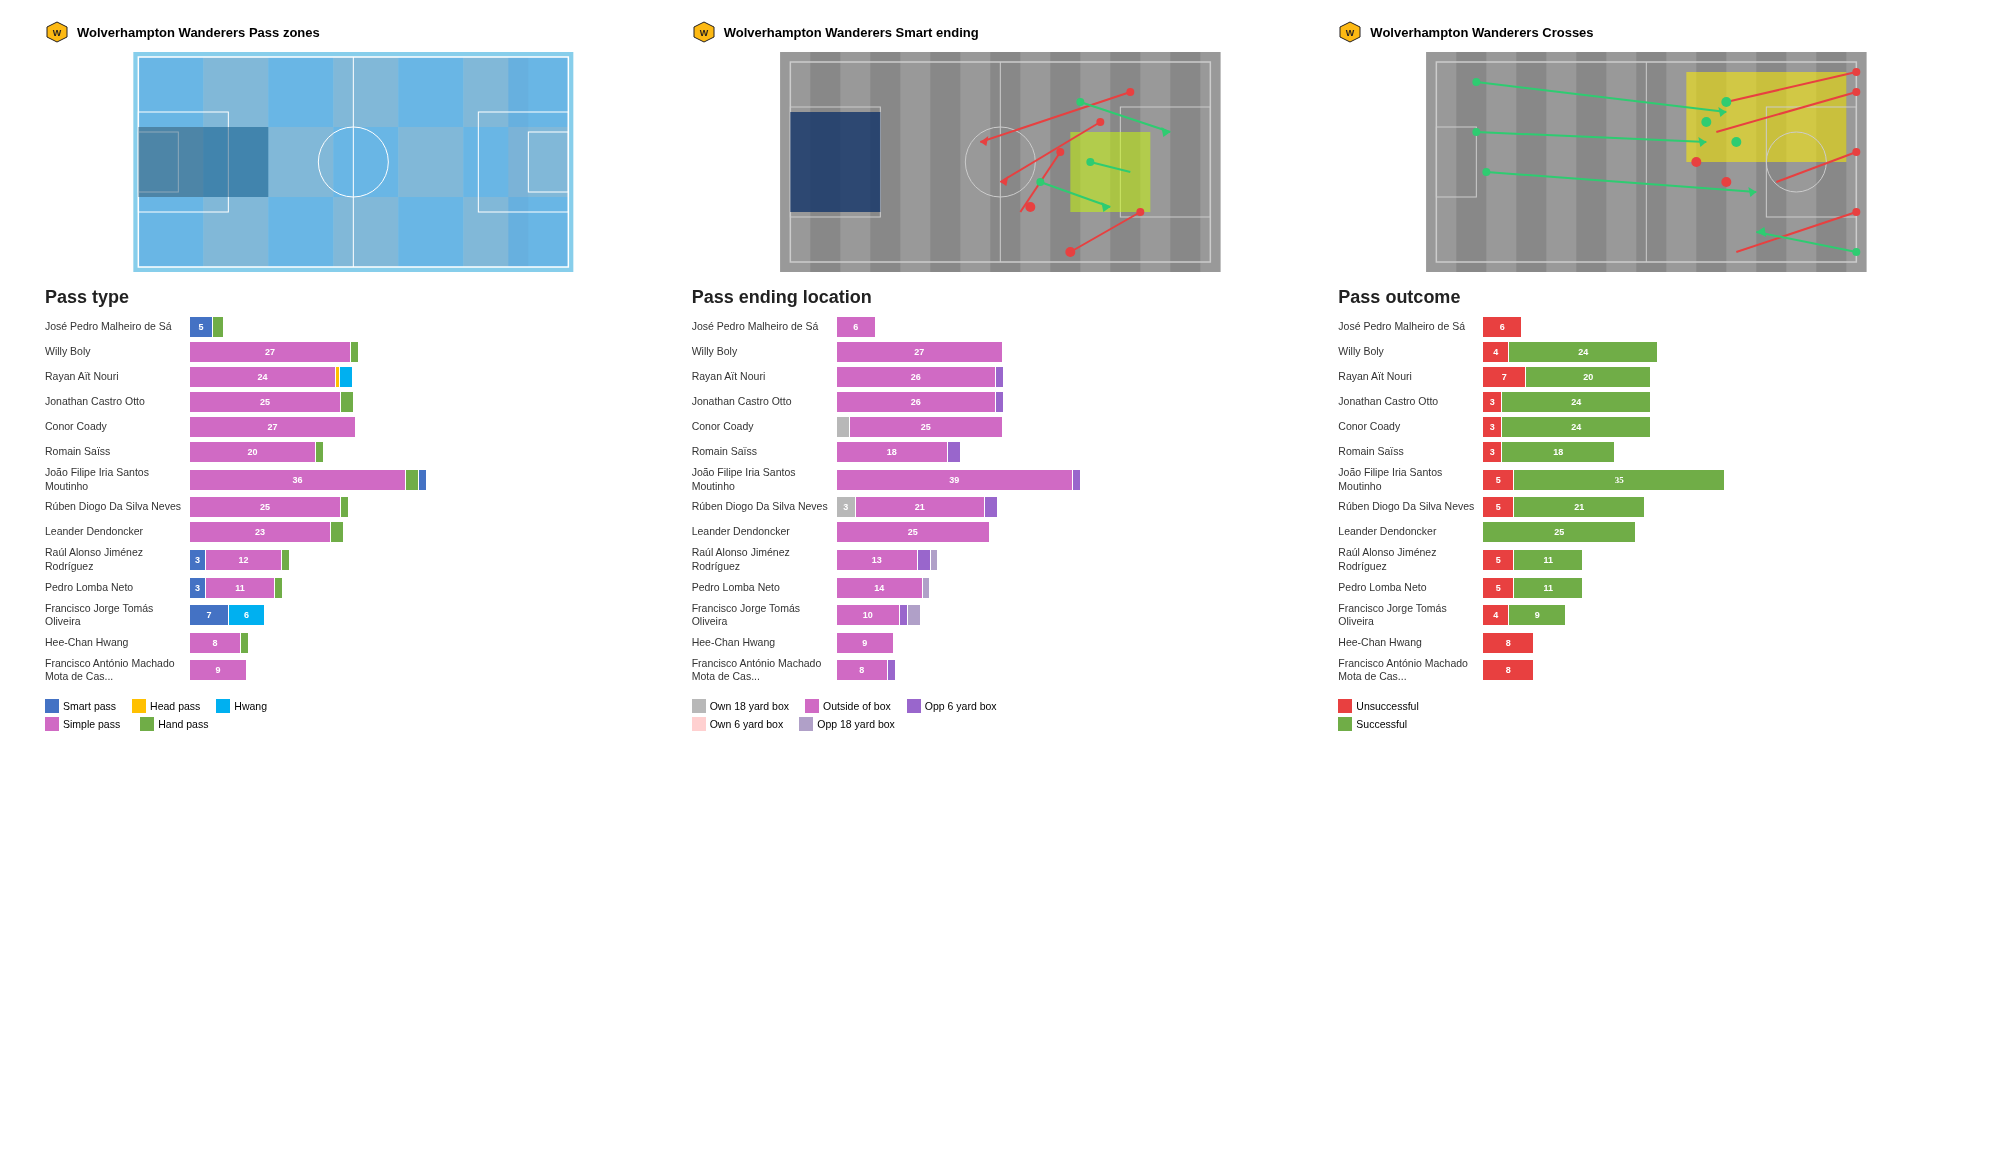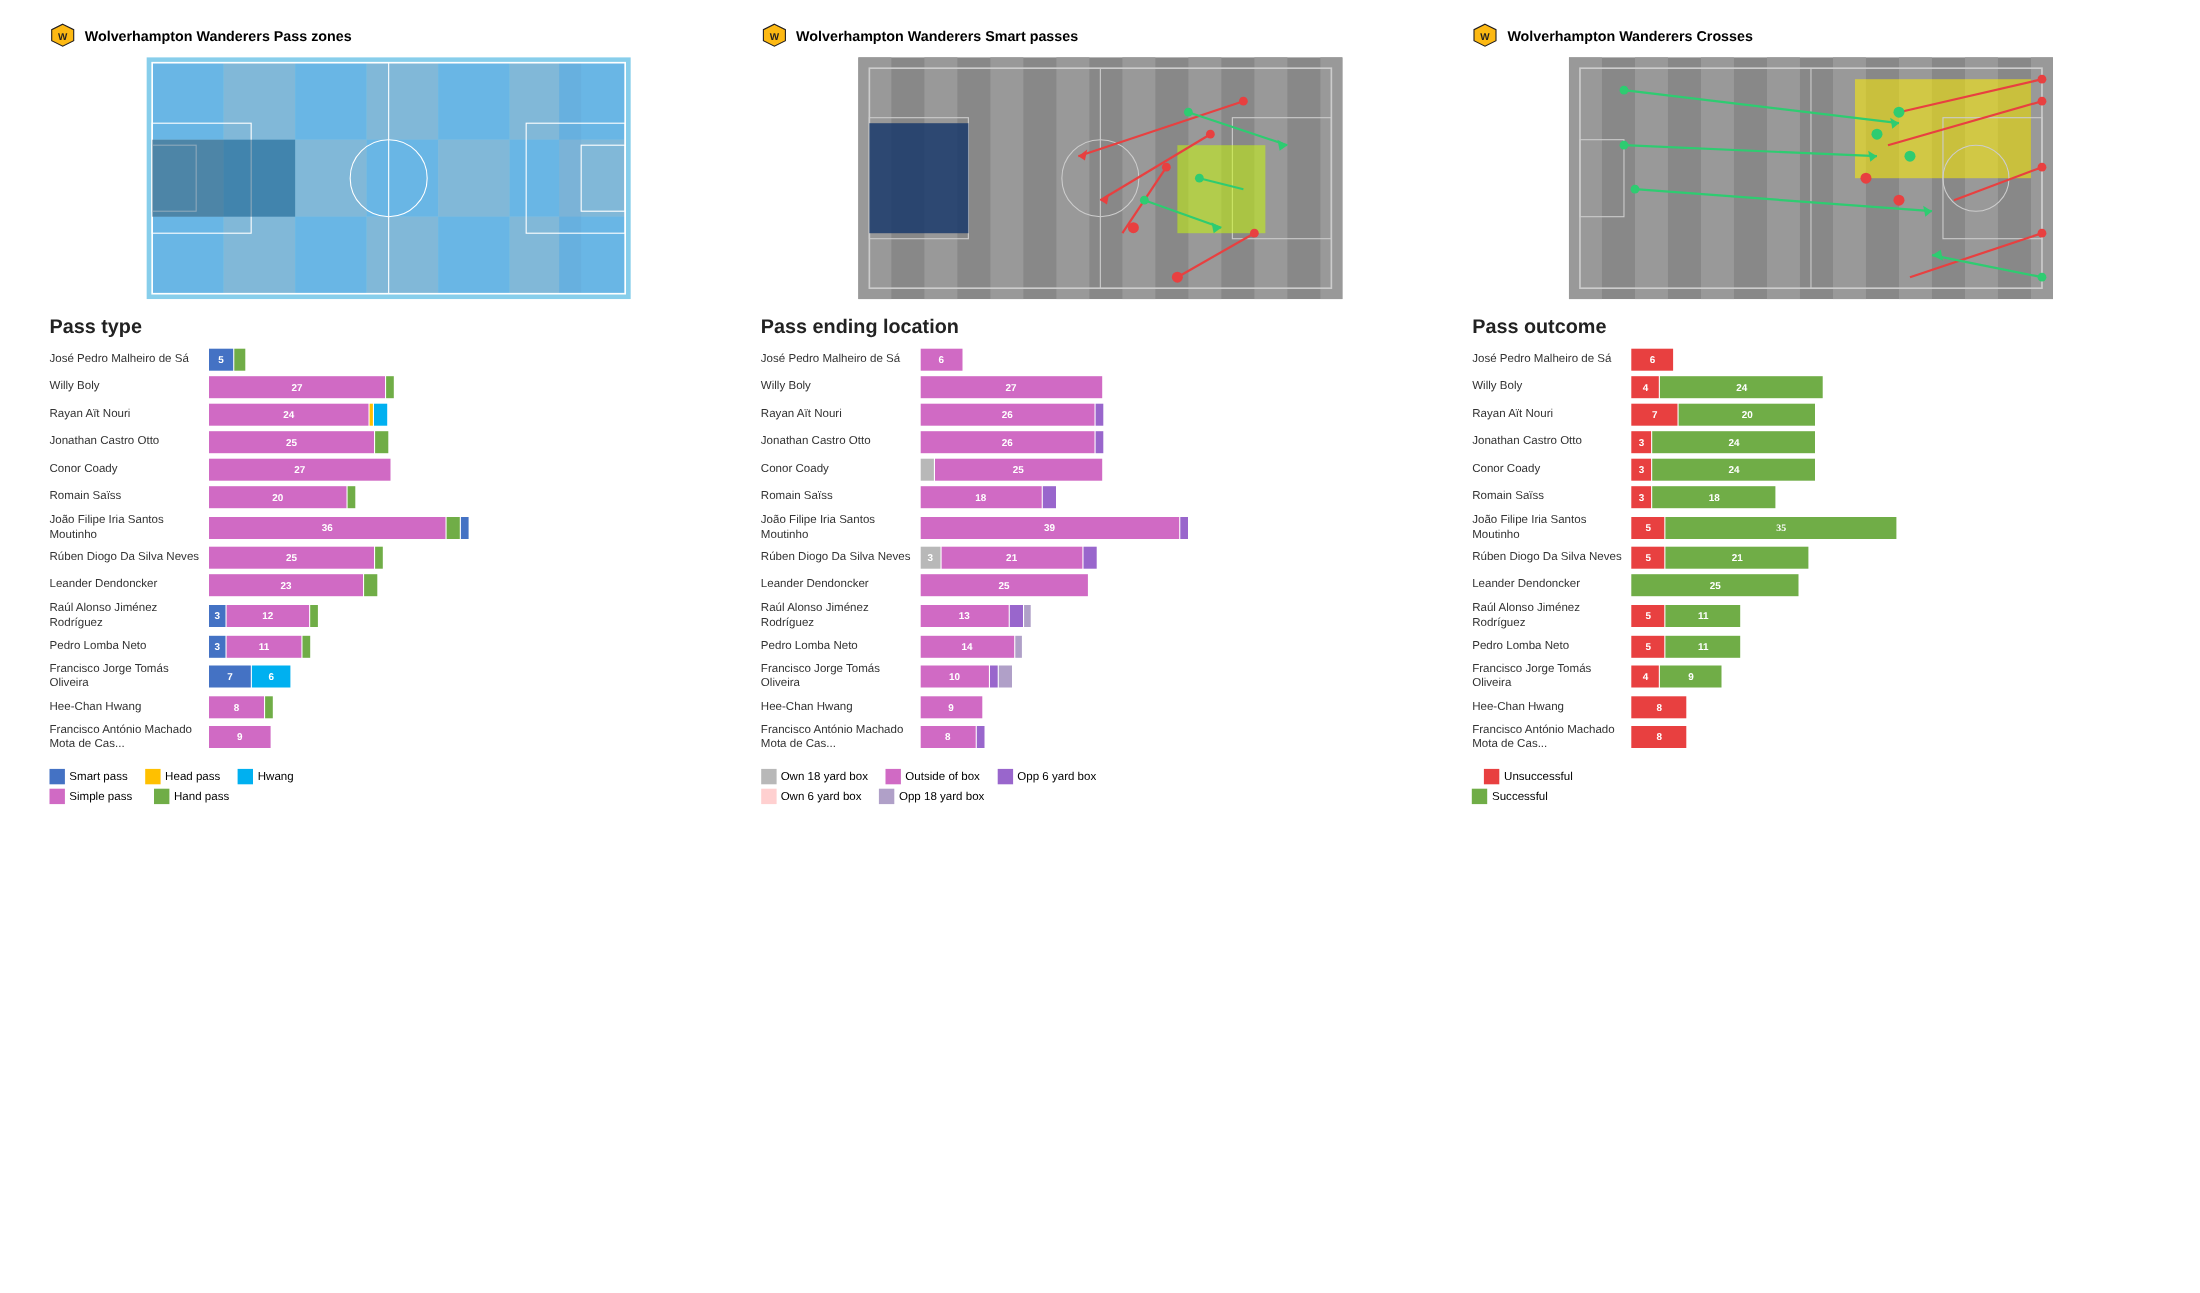--- a/index.html
+++ b/index.html
@@ -345,21 +345,21 @@
           </div>
         </div>
       </div>
     </div>
     <div class="panel">
       <div class="panel-title">
         <svg class="wolves-logo" viewBox="0 0 24 24" xmlns="http://www.w3.org/2000/svg">
     <polygon points="12,2 22,7 22,17 12,22 2,17 2,7" fill="#FDB913" stroke="#231F20" stroke-width="1"></polygon>
     <text x="12" y="16" text-anchor="middle" font-size="9" font-weight="bold" fill="#231F20">W</text>
   </svg>
-        <span style="font-size:13px">Wolverhampton Wanderers Smart passes</span>
+        <span style="font-size:13px">Wolverhampton Wanderers Smart ending</span>
       </div>
       <div class="pitch-container"><svg viewBox="0 0 440 220" xmlns="http://www.w3.org/2000/svg" width="100%" height="100%">
 
     <rect x="0" y="0" width="440" height="220" fill="#888"></rect>
     <rect x="0" y="0" width="30" height="220" fill="#999"></rect>
     <rect x="60" y="0" width="30" height="220" fill="#999"></rect>
     <rect x="120" y="0" width="30" height="220" fill="#999"></rect>
     <rect x="180" y="0" width="30" height="220" fill="#999"></rect>
     <rect x="240" y="0" width="30" height="220" fill="#999"></rect>
     <rect x="300" y="0" width="30" height="220" fill="#999"></rect>
@@ -786,21 +786,21 @@
       <div class="player-row">
         <div class="player-name">Francisco António Machado Mota de Cas...</div>
         <div class="bars-container">
           <div class="bar" style="background-color: rgb(232, 64, 64); width: 50px; min-width: 50px;">
             <span class="bar-label">8</span>
           </div>
         </div>
       </div>
       <div class="legend">
         <div style="display: flex; flex-direction: column; gap: 4px;">
-          <div style="display: flex; gap: 16px; margin-left: 11px;">
+          <div style="display: flex; gap: 16px;">
             <div class="legend-item">
               <div class="legend-box" style="background-color: rgb(232, 64, 64);"></div>
               <span>Unsuccessful</span>
             </div>
           </div>
           <div style="display: flex; gap: 16px;">
             <div class="legend-item">
               <div class="legend-box" style="background-color: rgb(112, 173, 71);"></div>
               <span>Successful</span>
             </div>

